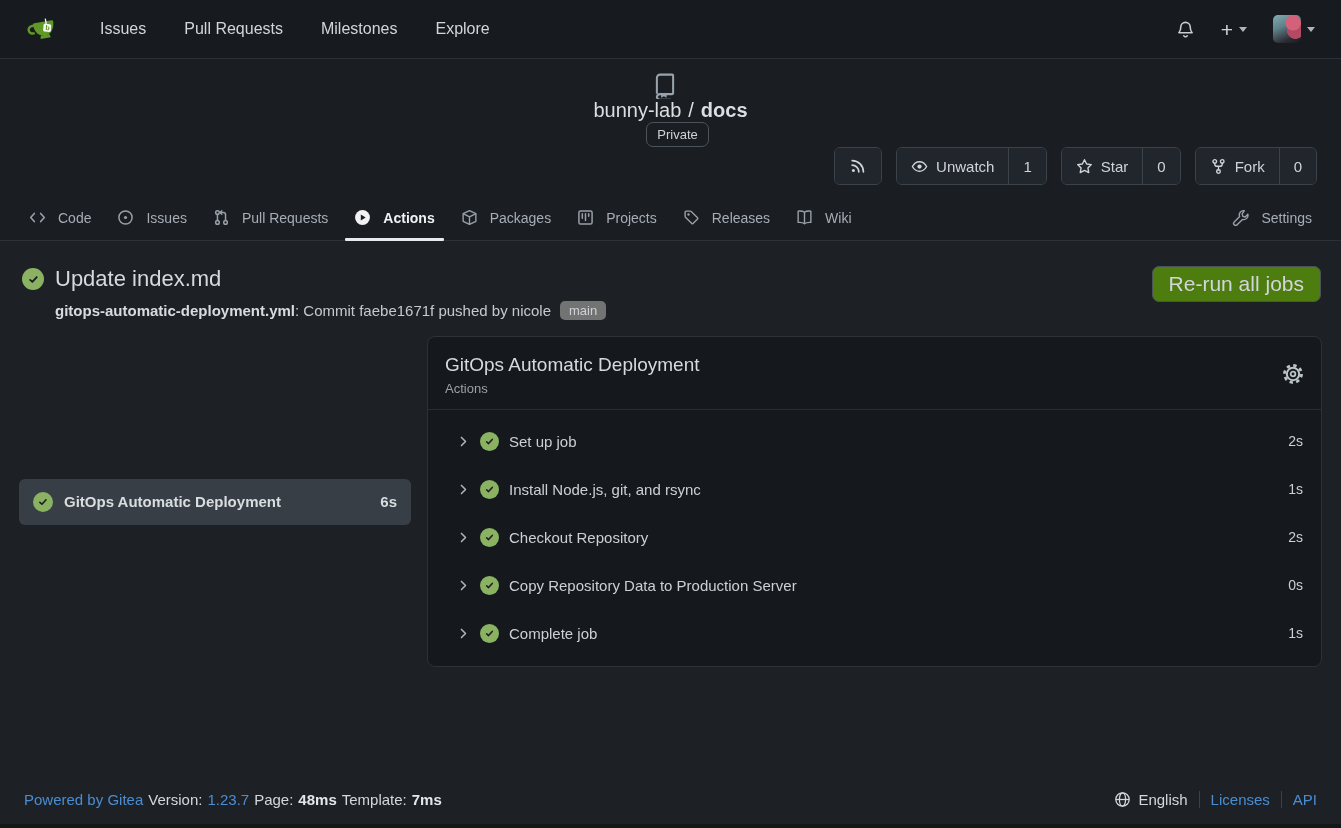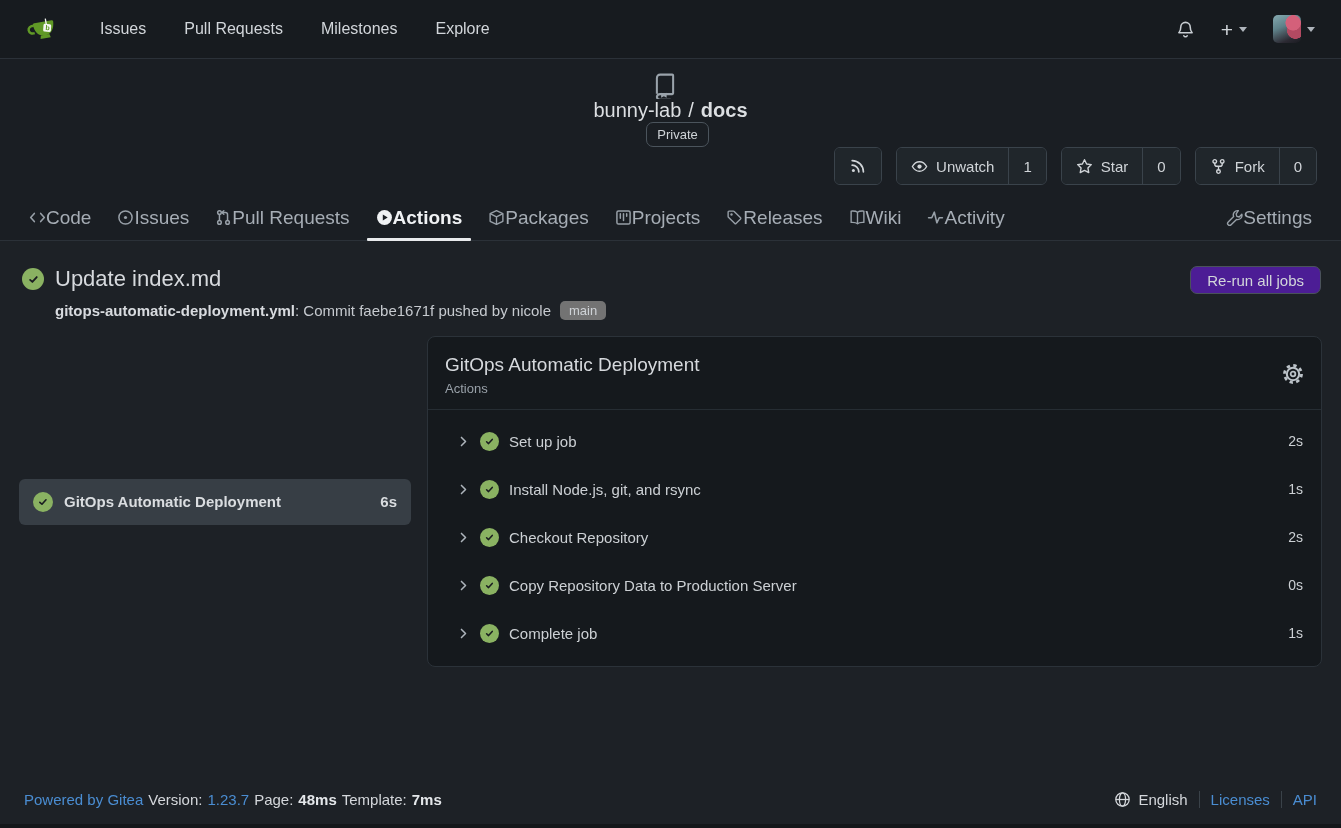--- a/index.html
+++ b/index.html
@@ -48,22 +48,22 @@
   .btn-group { display:flex; border:1px solid #3a434b; border-radius:6px; overflow:hidden; height:38px; }
   .btn-part {
     background:#20262b; display:flex; align-items:center; gap:8px;
     padding:0 14px; color:#d0d4d8; font-size:15px; cursor:pointer;
   }
   .btn-count { border-left:1px solid #3a434b; }
   .btn-icon-only { padding:0 15px; }
 
   .tabs-row { display:flex; align-items:stretch; padding:0 16px; height:45px; }
   .tab {
-    display:flex; align-items:center; gap:0; padding:0 13px;
-    color:#a6adb5; font-size:19px; cursor:pointer; position:relative;
+    display:flex; align-items:center; gap:12px; padding:0 13px;
+    color:#a6adb5; font-size:14px; cursor:pointer; position:relative;
   }
   .tab .t-icon { color:#98a0a8; }
   .tab.active { color:#f0f2f4; font-weight:700; }
   .tab.active .t-icon { color:#f0f2f4; }
   .tab.active::after {
     content:""; position:absolute; left:4px; right:4px; bottom:-1px; height:3px; background:#e8eaec; border-radius:1px;
   }
   .tab-spacer { flex:1; }
 
   
@@ -72,23 +72,23 @@
   .run-head-left { }
   .run-title-row { display:flex; align-items:center; gap:11px; }
   .run-title { font-size:22px; font-weight:400; color:#d6d9dd; }
   .run-sub { margin:9px 0 0 33px; font-size:15px; color:#c6cacf; display:flex; align-items:center; }
   .run-sub .wf-file { font-weight:700; color:#d8dbdf; }
   .branch-badge {
     margin-left:9px; background:#737373; color:#ced2d6; border-radius:5px;
     padding:2px 9px; font-size:13px;
   }
   .rerun-btn {
-    margin-left:auto; height:28px; padding:0 16px; display:flex; align-items:center;
-    border:1px solid #4a525a; border-radius:7px; background:#4c1d95; color:#d2d6da;
-    font-size:15px; cursor:pointer;
+    margin-left:auto; height:36px; padding:0 16px; display:flex; align-items:center;
+    border:1px solid #4a525a; border-radius:7px; background:#4d7c0f; color:#d2d6da;
+    font-size:21px; cursor:pointer;
   }
 
   .check-circle {
     border-radius:50%; background:#8ab262; display:flex; align-items:center; justify-content:center;
     flex:0 0 auto;
   }
   .cc-22 { width:22px; height:22px; }
   .cc-20 { width:20px; height:20px; }
   .cc-19 { width:19px; height:19px; }
 
@@ -278,26 +278,20 @@
         <circle cx="5.2" cy="5.2" r="1.1" fill="currentColor"></circle>
       </svg>
       <span>Releases</span>
     </span>
     <span class="tab">
       <svg class="t-icon" width="17" height="17" viewBox="0 0 16 16" fill="none" stroke="currentColor" stroke-width="1.3" stroke-linejoin="round">
         <path d="M8 3.1C6.6 1.9 4.7 1.8 2 2v10.6c2.7-.2 4.6 0 6 1.3 1.4-1.3 3.3-1.5 6-1.3V2c-2.7-.2-4.6-.1-6 1.1zM8 3.1v10.8"></path>
       </svg>
       <span>Wiki</span>
     </span>
-    <span class="tab">
-      <svg class="t-icon" width="17" height="17" viewBox="0 0 16 16" fill="none" stroke="currentColor" stroke-width="1.5" stroke-linecap="round" stroke-linejoin="round">
-        <path d="M1.5 8.2h3L6.9 3l2.4 10 2.2-4.8h3"></path>
-      </svg>
-      <span>Activity</span>
-    </span>
     <span class="tab-spacer"></span>
     <span class="tab">
       <svg class="t-icon" width="17" height="17" viewBox="0 0 16 16" fill="none" stroke="currentColor" stroke-width="1.3" stroke-linejoin="round">
         <path d="M11.6 1.6a4 4 0 0 0-4.4 5.5L2.1 12.2a1.9 1.9 0 0 0 2.7 2.7l5.1-5.1a4 4 0 0 0 5-4.9L12.4 7.5l-2.2-.6-.6-2.2z"></path>
       </svg>
       <span>Settings</span>
     </span>
   </div>
 </div>
 

